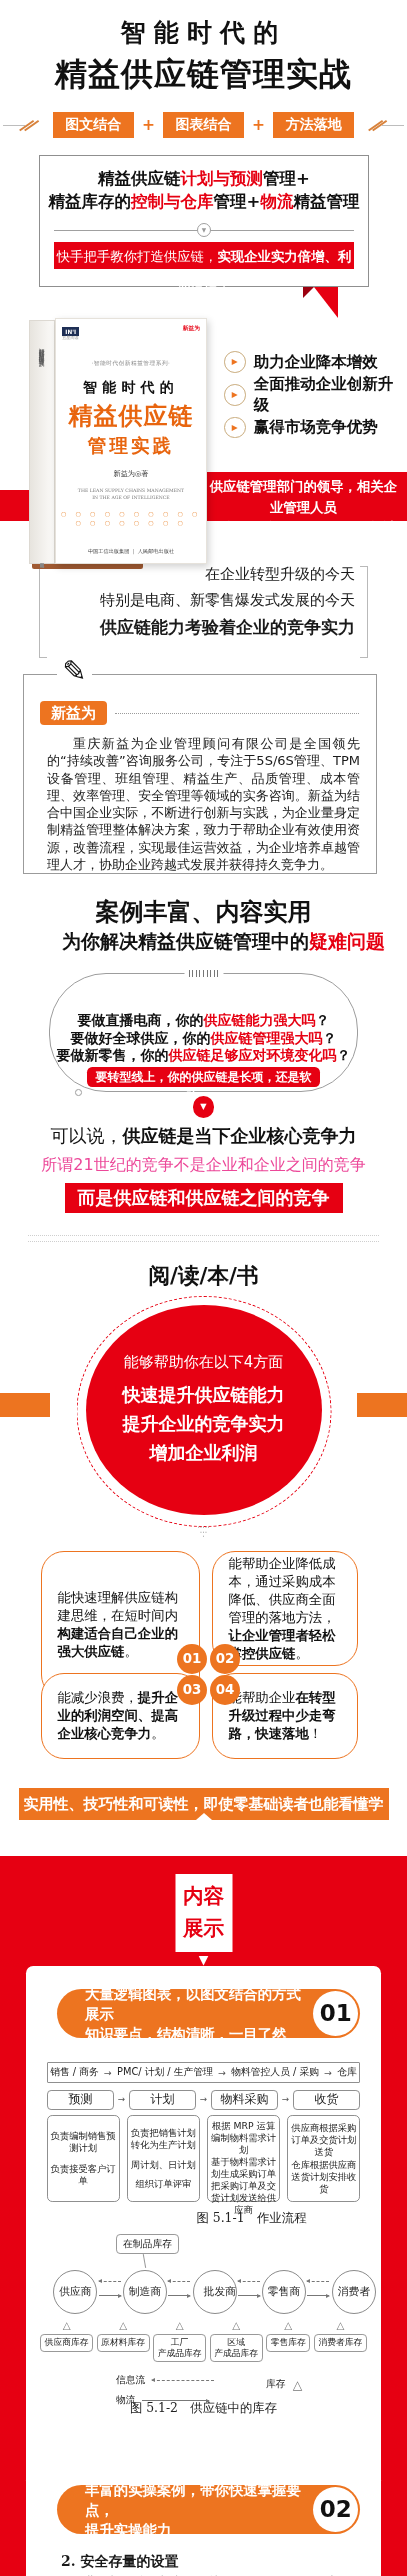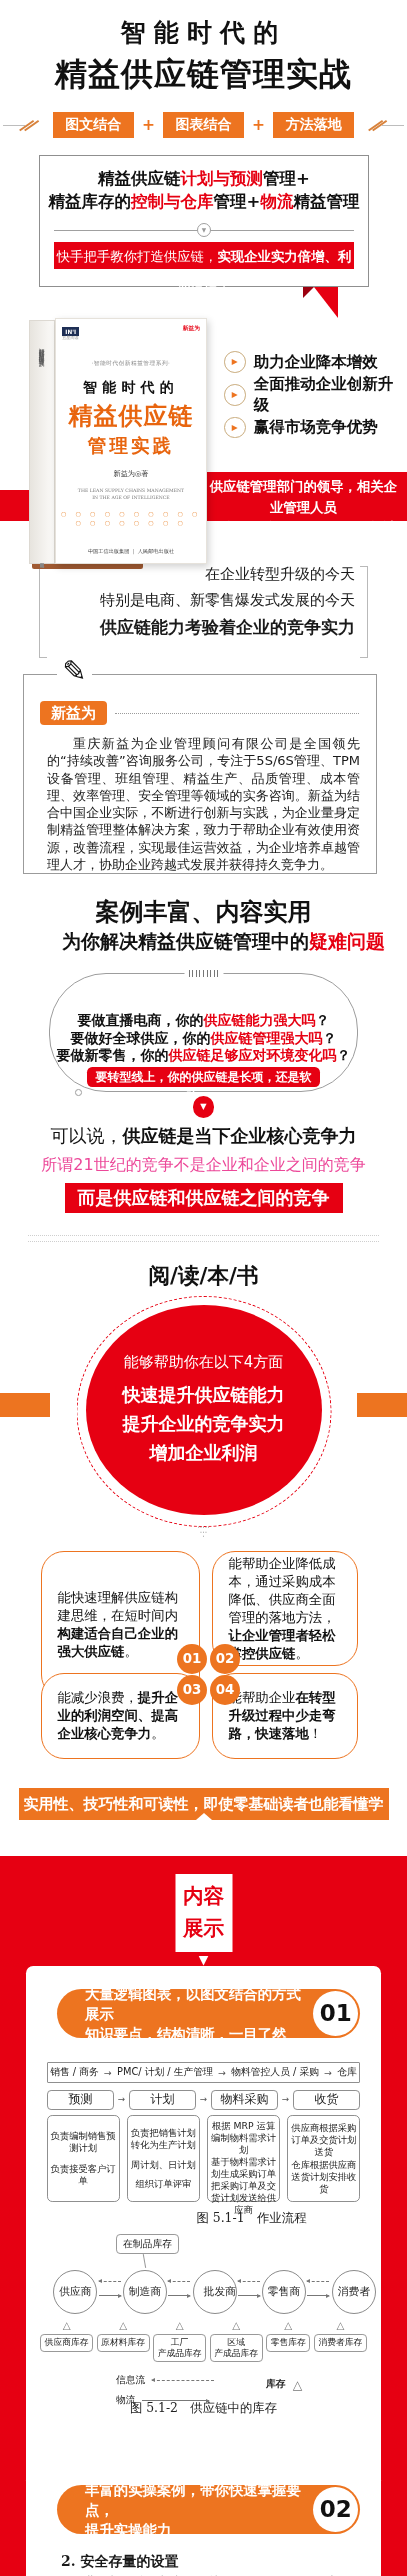--- a/index.html
+++ b/index.html
@@ -160,21 +160,21 @@
   .f2item { display:flex; flex-direction:column; align-items:center; }
   .f2tri { color:#777; font-size:10.3px; margin-bottom:2.6px; }
   .f2lab { border:1px solid #999; border-radius:4.1px; padding:2.6px 3.6px; font-size:8.8px; line-height:10.8px; text-align:center; color:#222; white-space:pre-line; }
   .f2leg { top:140px; left:77px; position:absolute; font-size:9.8px; color:#222; }
   .f2leg .row { display:flex; align-items:center; gap:6.2px; }
   .f2leg .row + .row { margin-top:7.2px; }
   .legda { width:62px; border-top:1px dashed #777; position:relative; }
   .legda:before { content:""; position:absolute; left:-1px; top:-2.6px; border-top:2.1px solid transparent; border-bottom:2.1px solid transparent; border-right:4.6px solid #777; }
   .legsa { width:67px; border-top:1px solid #777; position:relative; }
   .legsa:after { content:""; position:absolute; right:-1px; top:-2.6px; border-top:2.1px solid transparent; border-bottom:2.1px solid transparent; border-left:4.6px solid #777; }
-  .f2inv { top:143px; left:227px; position:absolute; font-size:9.8px; color:#222; display:flex; gap:7.2px; align-items:center;font-weight:bold; }
+  .f2inv { top:143px; left:227px; position:absolute; font-size:9.8px; color:#222; display:flex; gap:7.2px; align-items:center; }
   .f2inv span.big { font-size:12.4px; color:#777; }
 
   
   .doc { font-family:"DejaVu Serif","Liberation Serif",serif; color:#1a1a1a; }
   .h2x { left:35px; top:80px; font-size:14px; font-weight:bold; position:absolute; }
   .para { left:20.6px; right:20.6px; font-size:12.4px; line-height:18.5px; text-align:justify; text-indent:2em; position:absolute; }
 </style>
 </head>
 <body>
 

